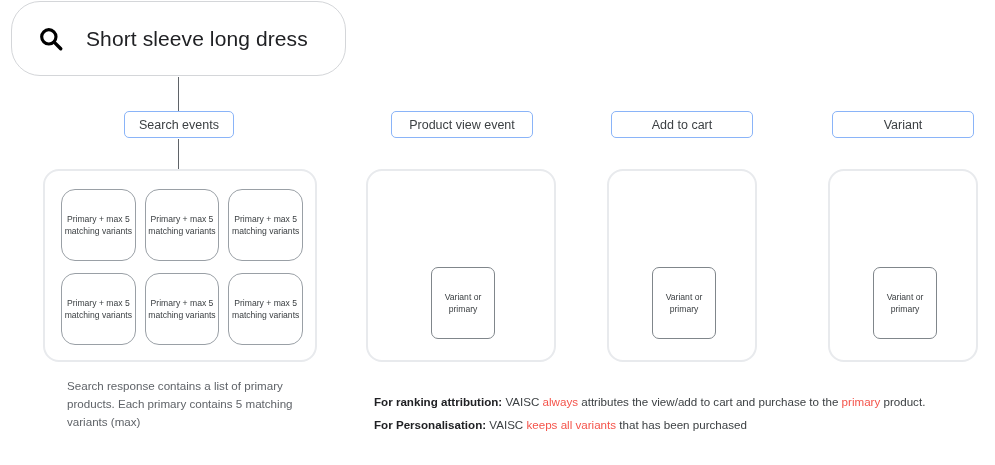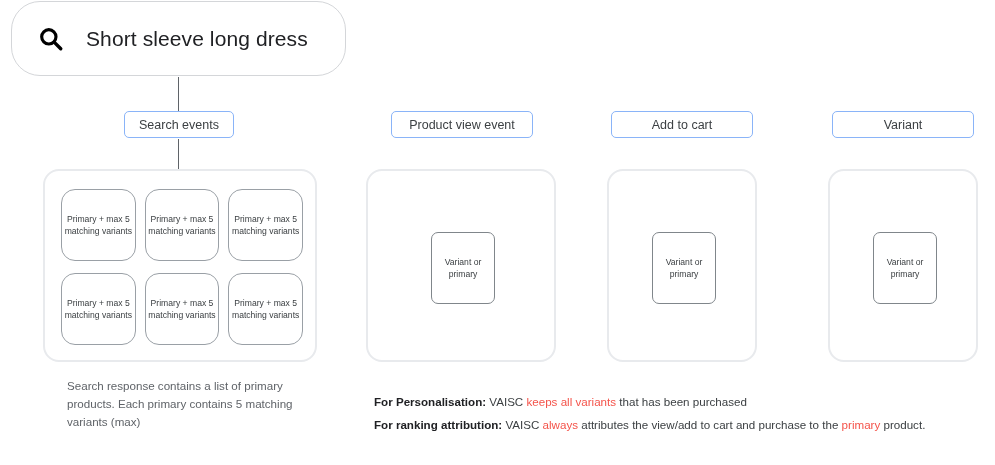--- a/index.html
+++ b/index.html
@@ -122,20 +122,21 @@
     border: 1px solid #80868b;
     border-radius: 7px;
     background: #ffffff;
     display: flex;
     align-items: center;
     justify-content: center;
     text-align: center;
     font-size: 8.6px;
     line-height: 1.45;
     color: #3c4043;
+    margin-top: 35px;
   }
   .panel-view .variant-card     { left: 63px; top: 61px; }
   .panel-cart .variant-card     { left: 43px; top: 61px; }
   .panel-purchase .variant-card { left: 43px; top: 61px; }
 
   
   .caption-left {
     position: absolute;
     left: 67px;
     top: 377px;
@@ -204,18 +205,18 @@
 </div>
 
 <div class="panel panel-purchase">
   <div class="variant-card">Variant or primary</div>
 </div>
 
 <div class="caption-left">Search response contains a list of primary products. Each primary contains 5 matching variants (max)</div>
 
 <div class="notes">
   <div class="note-line">
+    <span class="note-lead">For ranking attribution:</span><span> VAISC </span><span class="hl">always</span><span> attributes the view/add to cart and purchase to the </span><span class="hl">primary</span><span> product.</span>
+  </div>
+  <div class="note-line">
     <span class="note-lead">For Personalisation:</span><span> VAISC </span><span class="hl">keeps all variants</span><span> that has been purchased</span>
   </div>
-  <div class="note-line">
-    <span class="note-lead">For ranking attribution:</span><span> VAISC </span><span class="hl">always</span><span> attributes the view/add to cart and purchase to the </span><span class="hl">primary</span><span> product.</span>
-  </div>
 </div>
 
 </body></html>

